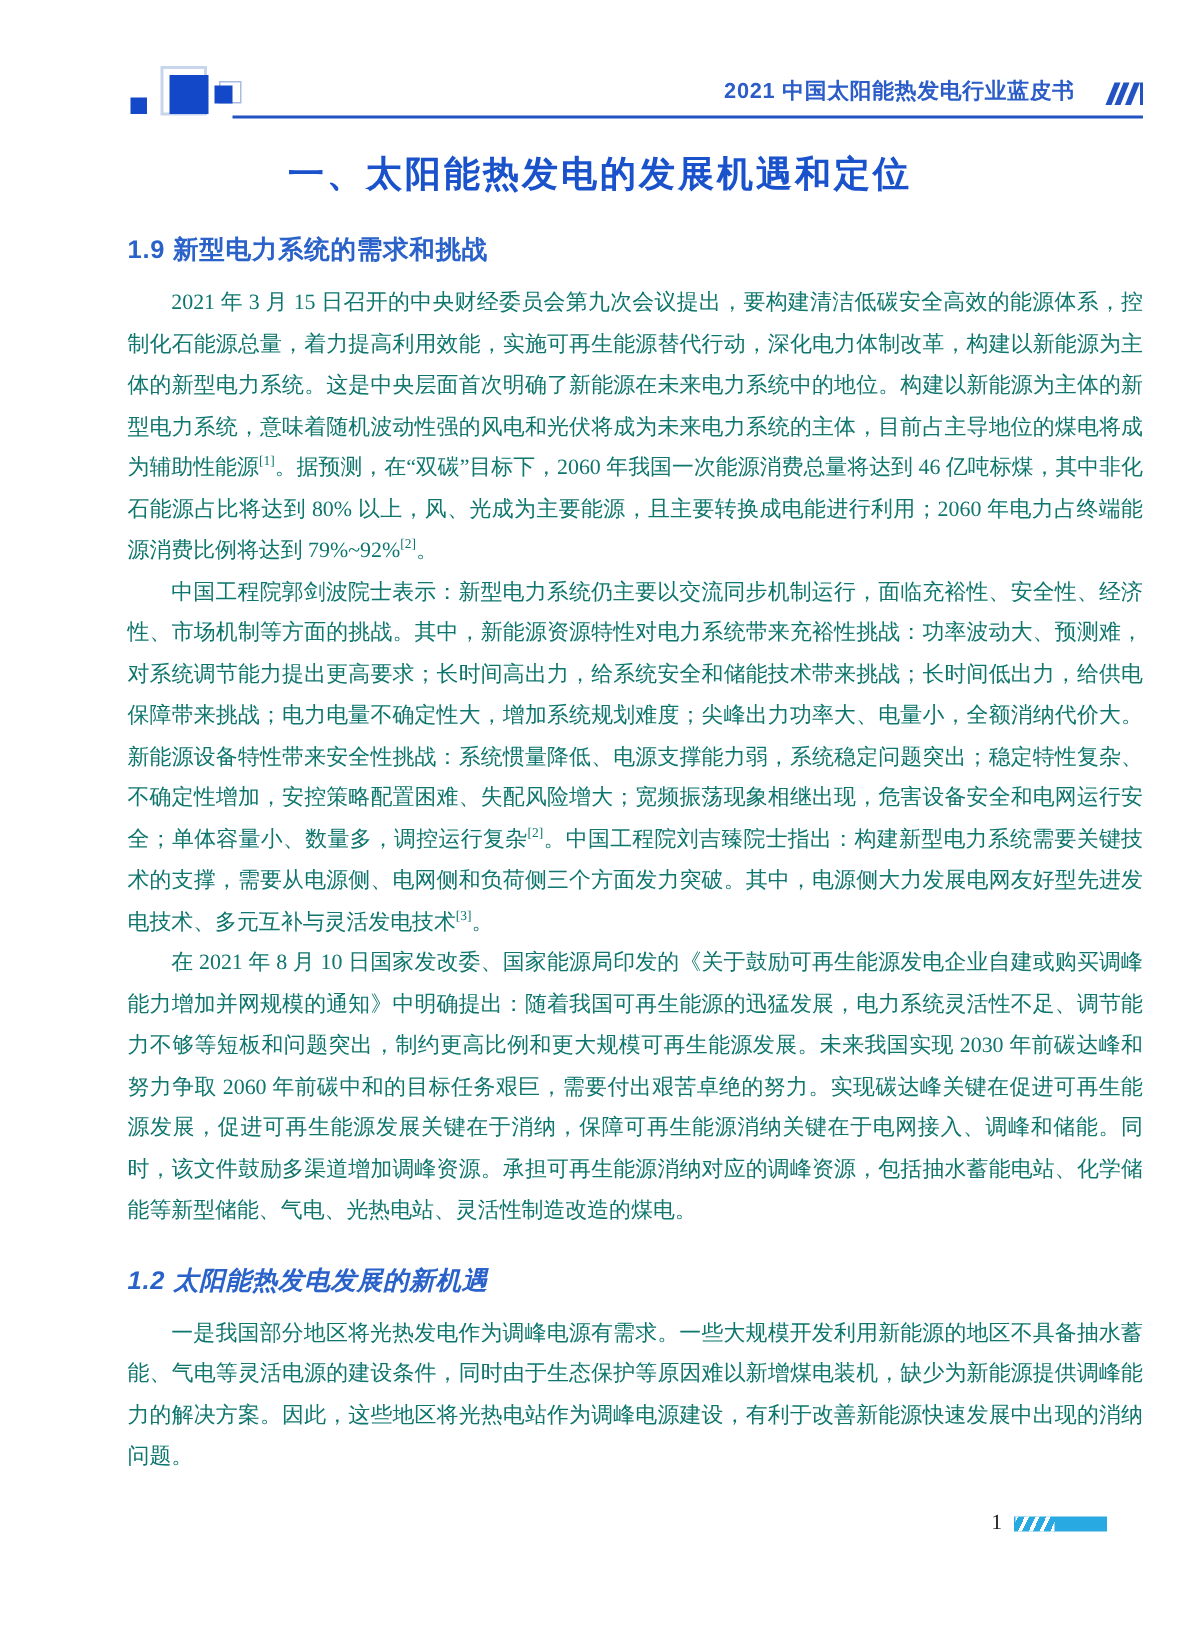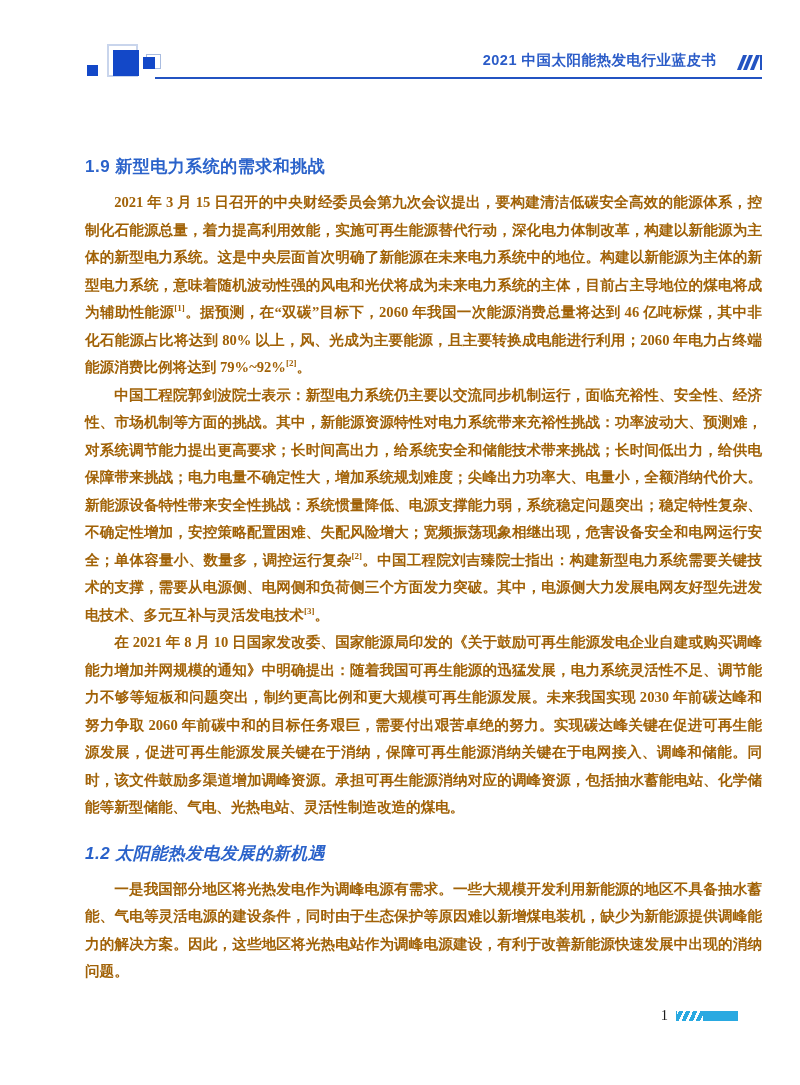--- a/index.html
+++ b/index.html
@@ -42,24 +42,23 @@
   .content { position: absolute; left: 85px; width: 677px; top: 155px; }
   .section-heading {
     color: #2a62ca; font-family: "Liberation Sans", sans-serif;
     font-weight: 600; font-size: 17px; letter-spacing: 0.5px;
     margin: 0 0 11px 0;
   }
   .section-heading.second { margin-top: 20px; font-style: italic; }
   p.body-par {
     margin: 0;
     font-size: 14.6px; line-height: 27.5px;
-    color: #a16207;
+    color: #0f766e;
     text-align: justify;
     text-indent: 2em;
-    font-weight: bold;
   }
   p.body-par sup { font-size: 9px; line-height: 0; }
 
   
   .footer { position: absolute; top: 1007px; right: 62px; display: flex; align-items: center; gap: 8px; }
   .page-number { font-size: 14.5px; color: #1c1c1c; font-family: "Liberation Serif", serif; }
   .footer-bar { position: relative; width: 62px; height: 10px; background: #29a9e1; overflow: hidden; }
   .footer-bar::before {
     content: ""; position: absolute; left: 1px; top: -2px; bottom: -2px; width: 26px;
     background: repeating-linear-gradient(115deg, #ffffff 0 2.5px, rgba(255,255,255,0) 2.5px 6.5px);
@@ -83,20 +82,21 @@
       <span class="header-title">2021 中国太阳能热发电行业蓝皮书</span>
       <span class="slashes">
         <span class="slash"></span>
         <span class="slash"></span>
         <span class="slash"></span>
         <span class="slash thin"></span>
       </span>
     </div>
   </div>
 
+  <div class="main-title">一、太阳能热发电的发展机遇和定位</div>
 
   <div class="content">
     <h2 class="section-heading">1.9 新型电力系统的需求和挑战</h2>
     <p class="body-par">2021 年 3 月 15 日召开的中央财经委员会第九次会议提出，要构建清洁低碳安全高效的能源体系，控制化石能源总量，着力提高利用效能，实施可再生能源替代行动，深化电力体制改革，构建以新能源为主体的新型电力系统。这是中央层面首次明确了新能源在未来电力系统中的地位。构建以新能源为主体的新型电力系统，意味着随机波动性强的风电和光伏将成为未来电力系统的主体，目前占主导地位的煤电将成为辅助性能源<sup>[1]</sup>。据预测，在“双碳”目标下，2060 年我国一次能源消费总量将达到 46 亿吨标煤，其中非化石能源占比将达到 80% 以上，风、光成为主要能源，且主要转换成电能进行利用；2060 年电力占终端能源消费比例将达到 79%~92%<sup>[2]</sup>。</p>
     <p class="body-par">中国工程院郭剑波院士表示：新型电力系统仍主要以交流同步机制运行，面临充裕性、安全性、经济性、市场机制等方面的挑战。其中，新能源资源特性对电力系统带来充裕性挑战：功率波动大、预测难，对系统调节能力提出更高要求；长时间高出力，给系统安全和储能技术带来挑战；长时间低出力，给供电保障带来挑战；电力电量不确定性大，增加系统规划难度；尖峰出力功率大、电量小，全额消纳代价大。新能源设备特性带来安全性挑战：系统惯量降低、电源支撑能力弱，系统稳定问题突出；稳定特性复杂、不确定性增加，安控策略配置困难、失配风险增大；宽频振荡现象相继出现，危害设备安全和电网运行安全；单体容量小、数量多，调控运行复杂<sup>[2]</sup>。中国工程院刘吉臻院士指出：构建新型电力系统需要关键技术的支撑，需要从电源侧、电网侧和负荷侧三个方面发力突破。其中，电源侧大力发展电网友好型先进发电技术、多元互补与灵活发电技术<sup>[3]</sup>。</p>
     <p class="body-par">在 2021 年 8 月 10 日国家发改委、国家能源局印发的《关于鼓励可再生能源发电企业自建或购买调峰能力增加并网规模的通知》中明确提出：随着我国可再生能源的迅猛发展，电力系统灵活性不足、调节能力不够等短板和问题突出，制约更高比例和更大规模可再生能源发展。未来我国实现 2030 年前碳达峰和努力争取 2060 年前碳中和的目标任务艰巨，需要付出艰苦卓绝的努力。实现碳达峰关键在促进可再生能源发展，促进可再生能源发展关键在于消纳，保障可再生能源消纳关键在于电网接入、调峰和储能。同时，该文件鼓励多渠道增加调峰资源。承担可再生能源消纳对应的调峰资源，包括抽水蓄能电站、化学储能等新型储能、气电、光热电站、灵活性制造改造的煤电。</p>
 
     <h2 class="section-heading second">1.2 太阳能热发电发展的新机遇</h2>
     <p class="body-par">一是我国部分地区将光热发电作为调峰电源有需求。一些大规模开发利用新能源的地区不具备抽水蓄能、气电等灵活电源的建设条件，同时由于生态保护等原因难以新增煤电装机，缺少为新能源提供调峰能力的解决方案。因此，这些地区将光热电站作为调峰电源建设，有利于改善新能源快速发展中出现的消纳问题。</p>
   </div>

